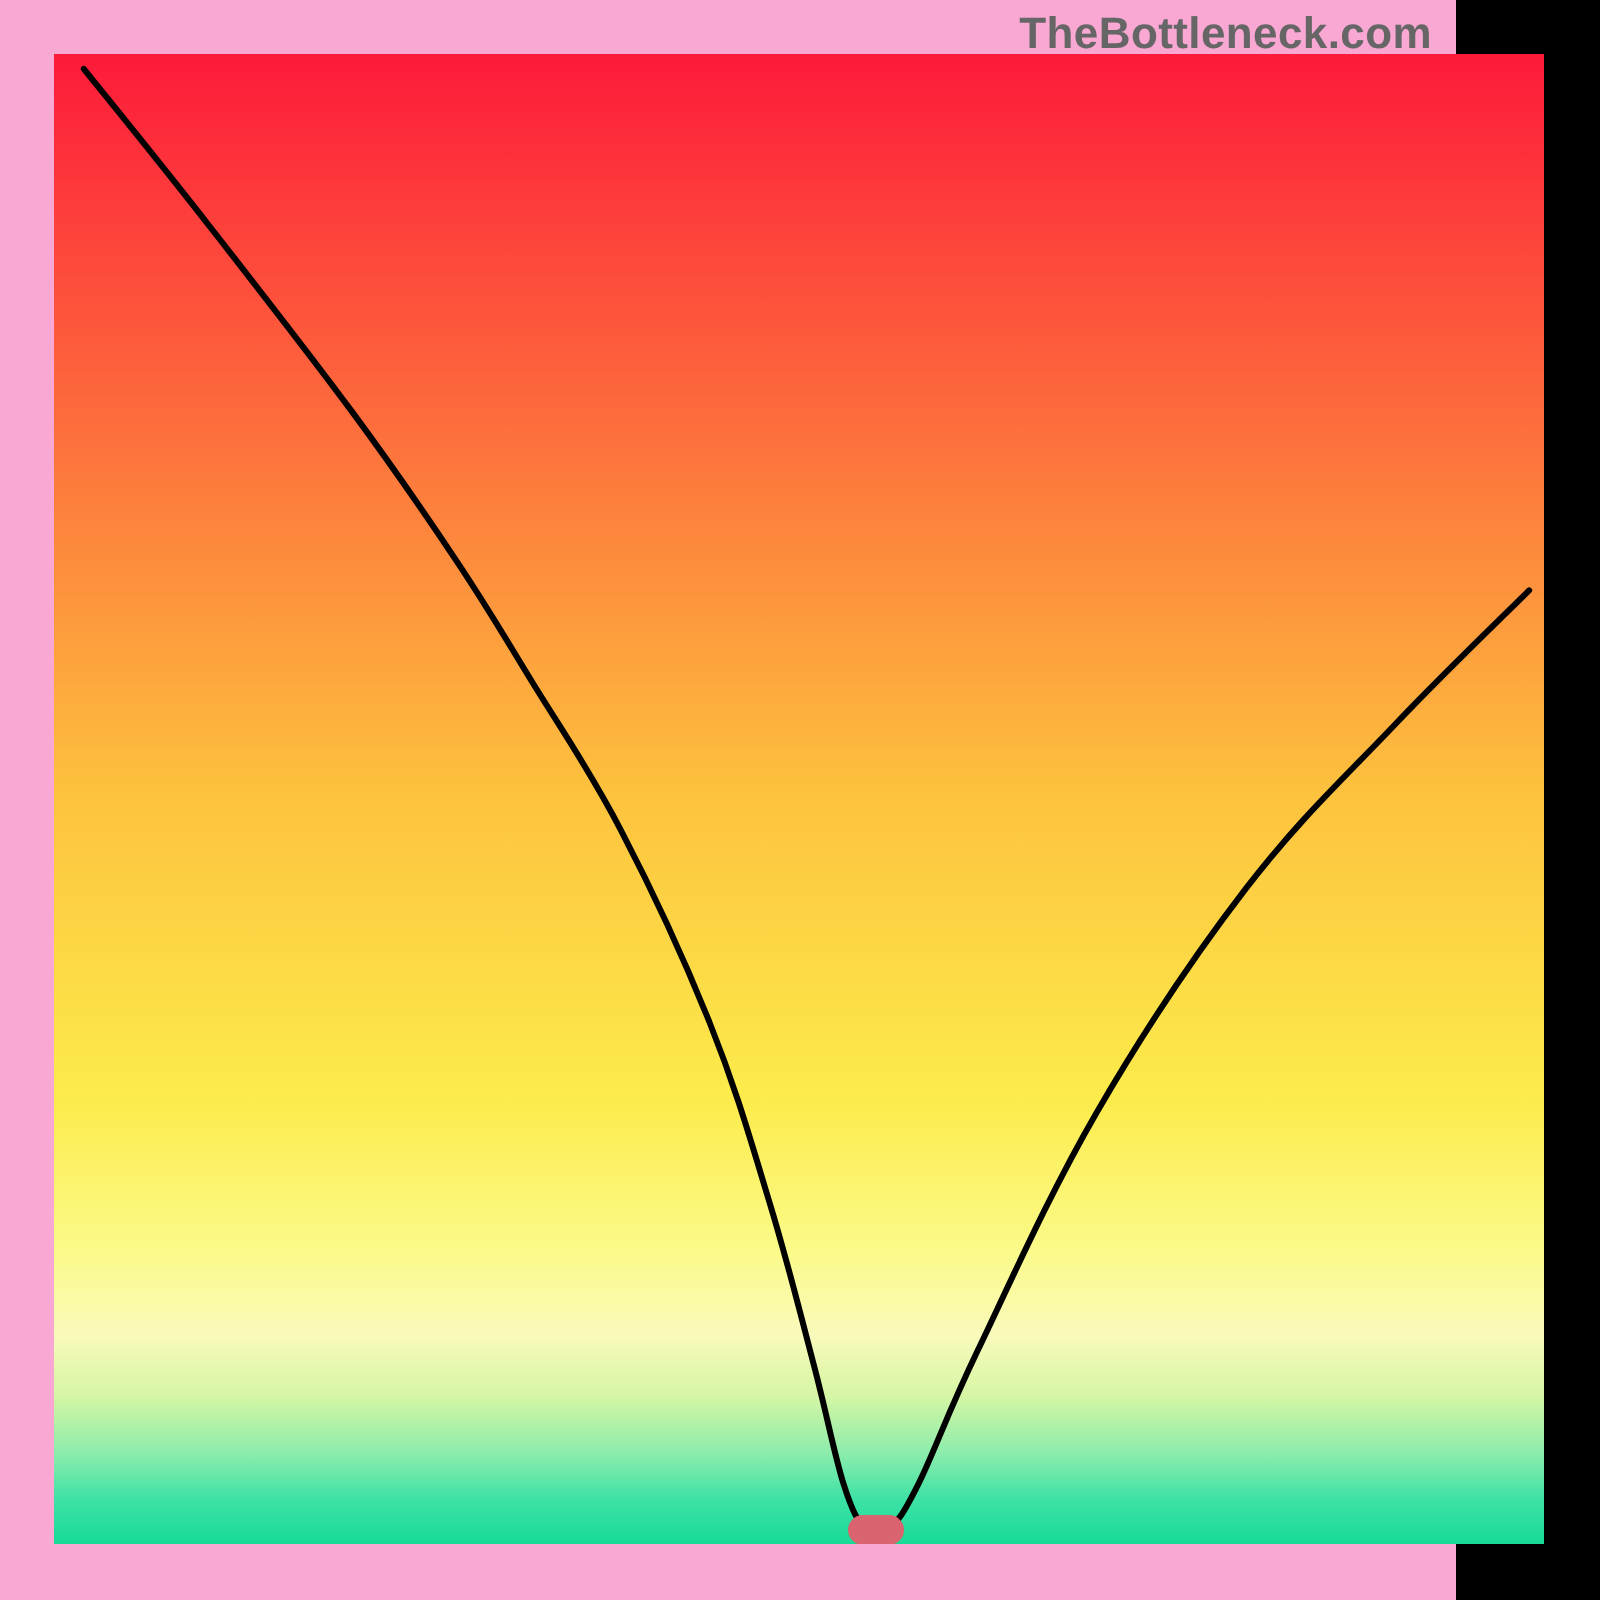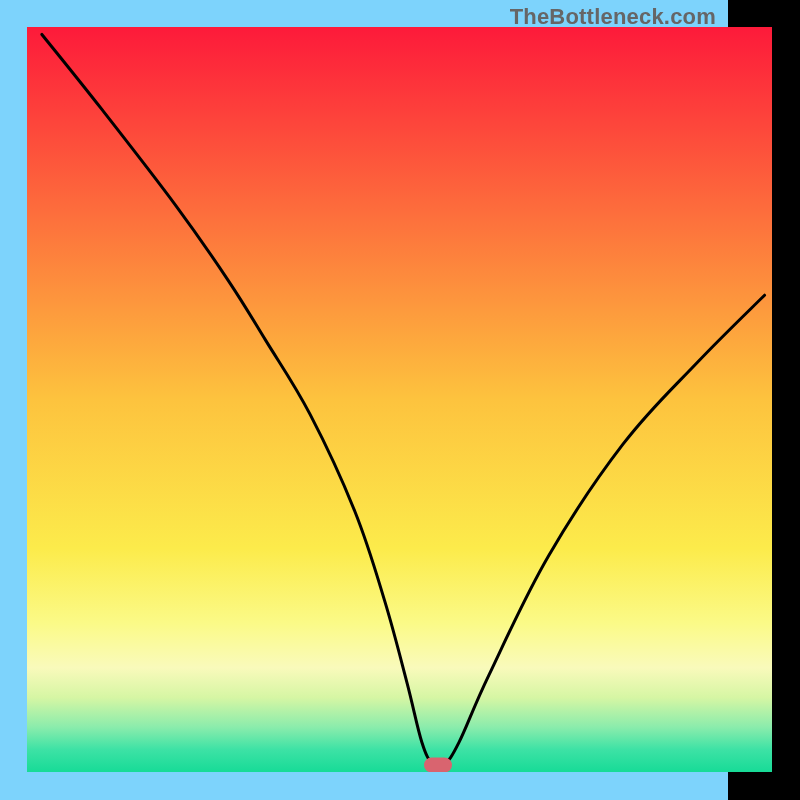--- a/index.html
+++ b/index.html
@@ -8,21 +8,21 @@
     width: 800px;
     height: 800px;
     overflow: hidden;
     font-family: Arial, Helvetica, sans-serif;
     background: #000;
   }
   .frame {
     width: 728px;
     height: 800px;
     position: relative;
-    background: #7dd3fc;
+    background: #f9a8d4;
   }
   .watermark {
     position: absolute;
     top: 4px;
     right: 12px;
     font-size: 22px;
     font-weight: 600;
     color: #666;
     letter-spacing: 0.2px;
     z-index: 5;

